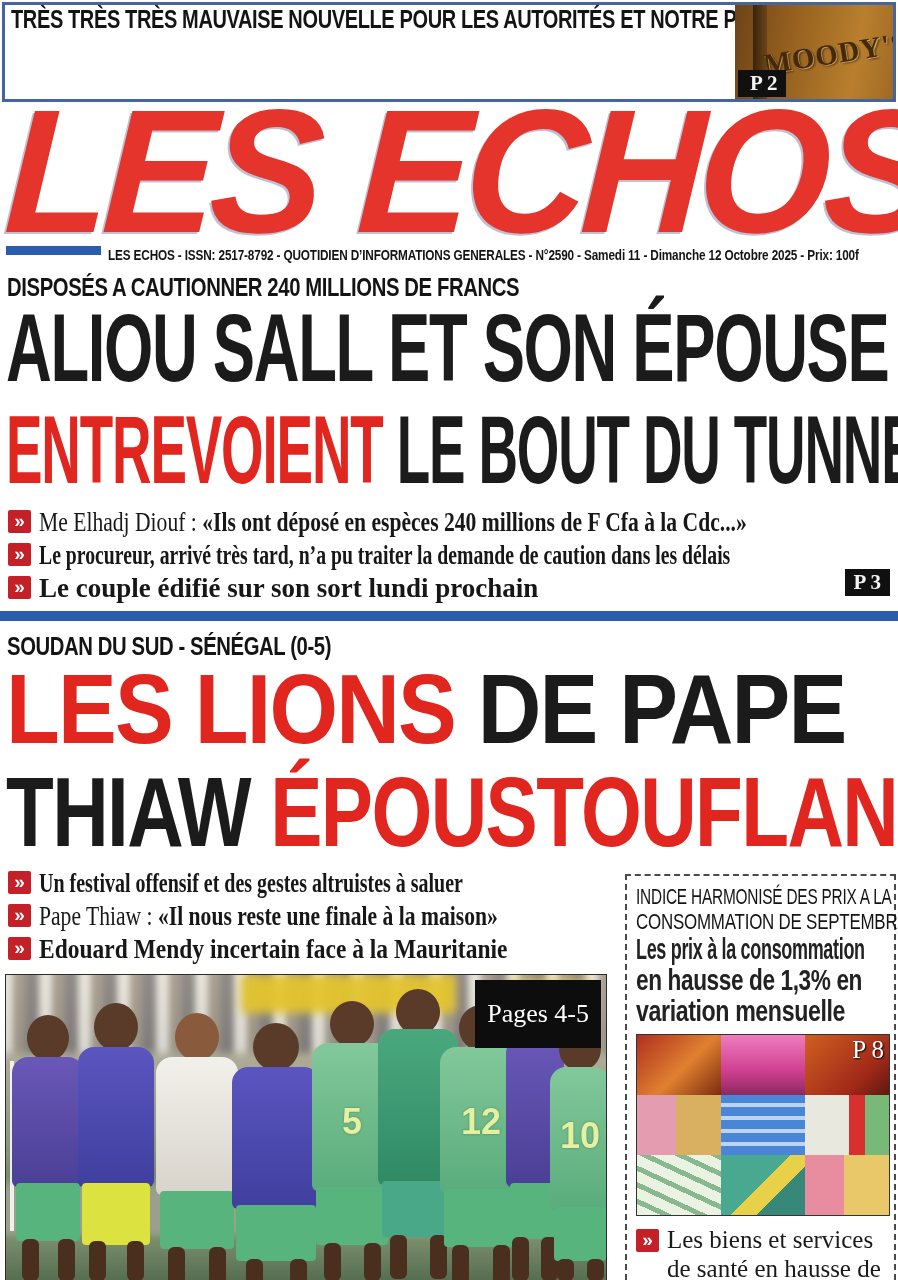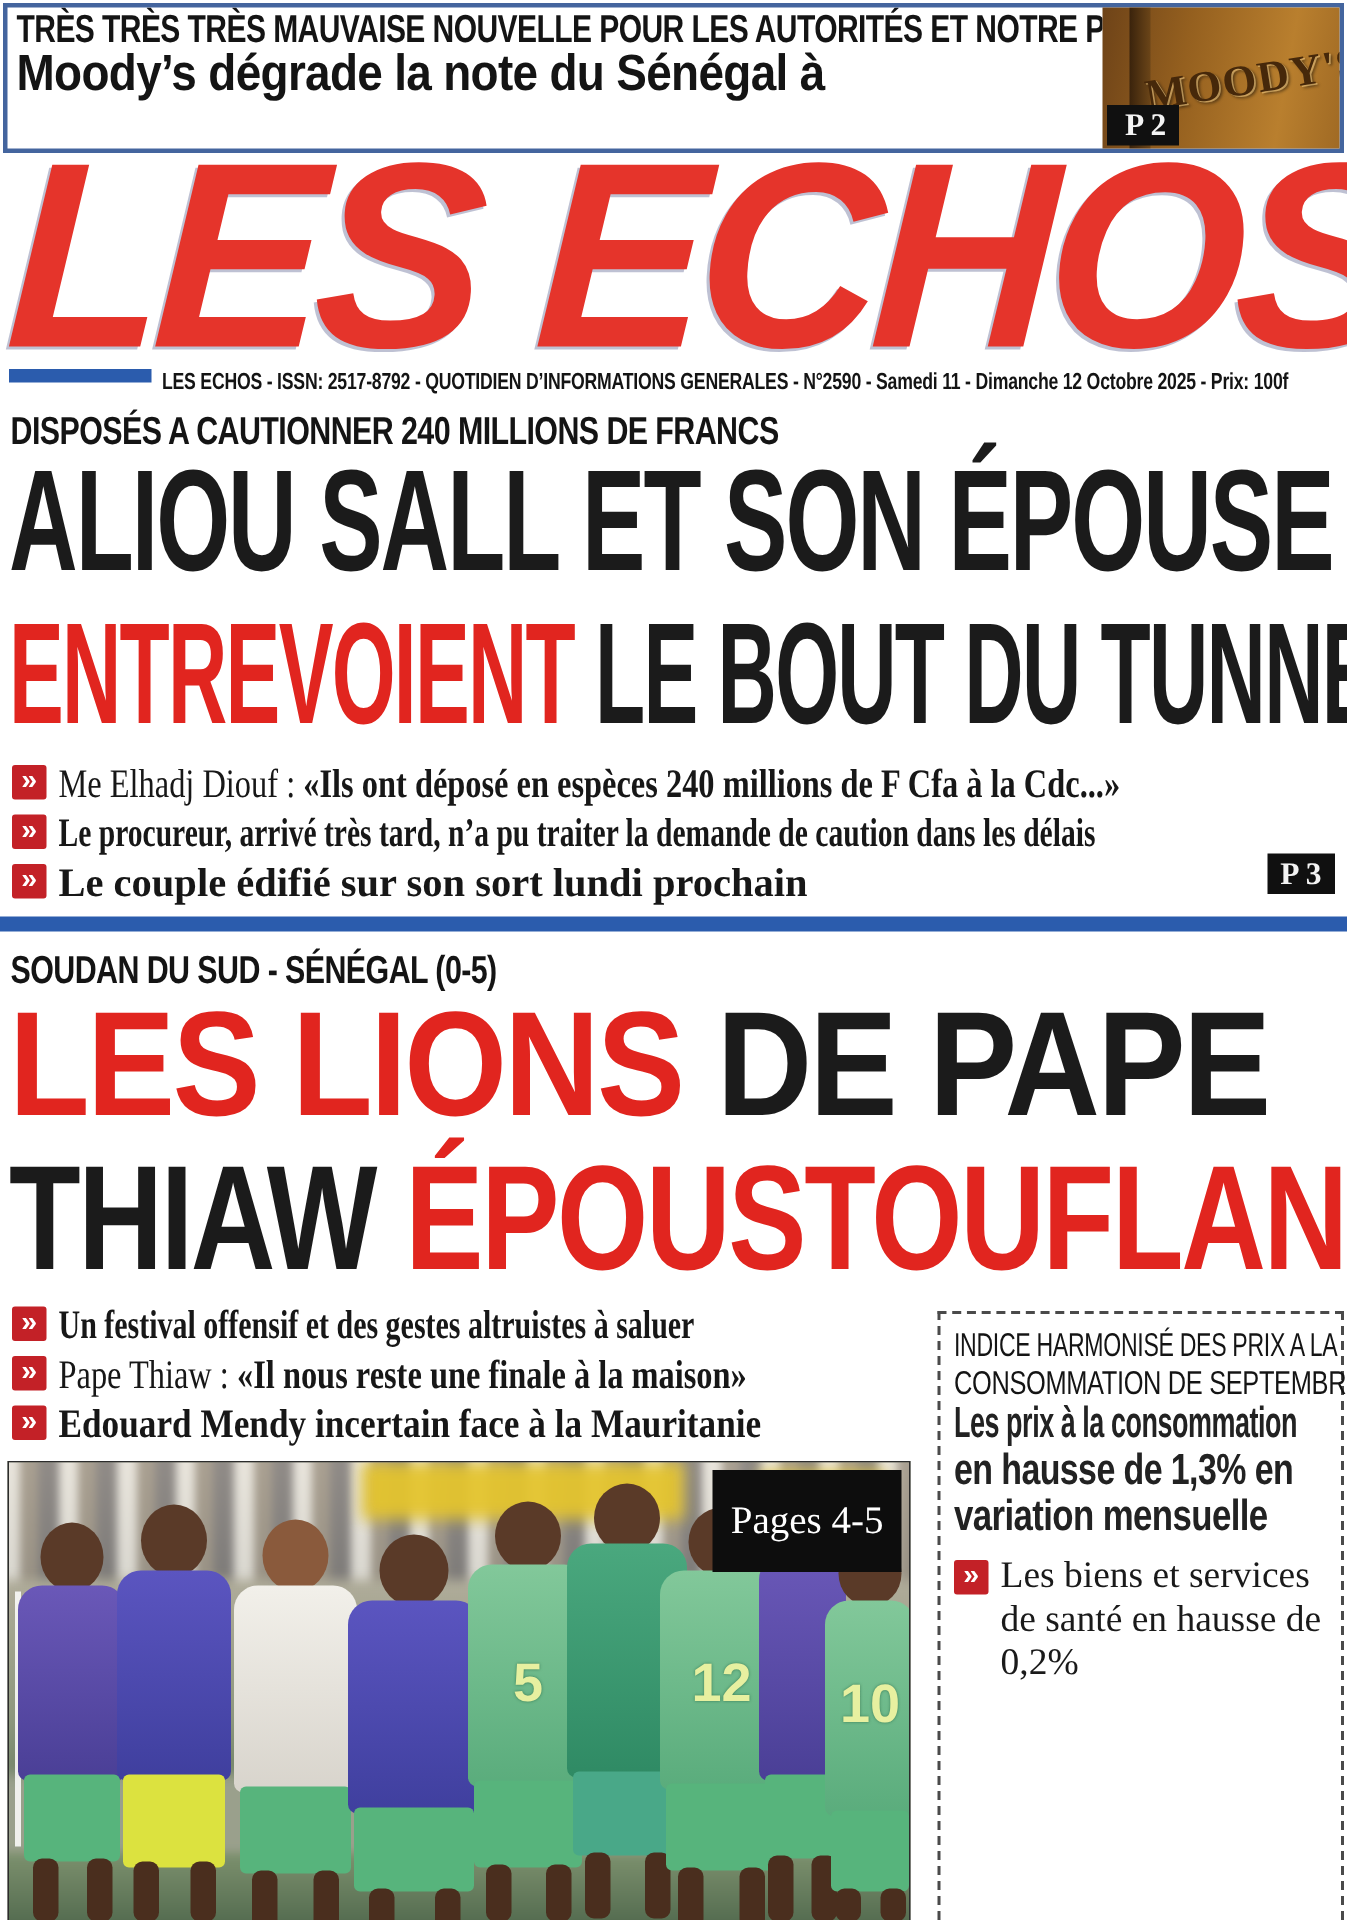--- a/index.html
+++ b/index.html
@@ -130,21 +130,20 @@
   .sb-btext{font-family:"Liberation Serif",serif;font-size:25px;line-height:29px;color:#1a1a1a;}
 </style>
 </head>
 <body>
 
 <div class="page">
 
   <header class="top-banner">
     <div class="banner-text">
       <div class="banner-kicker"><span class="cond sx77">TRÈS TRÈS TRÈS MAUVAISE NOUVELLE POUR LES AUTORITÉS ET NOTRE PAYS</span></div>
-      <div class="banner-headline"><span class="cond sx90">Moody’s dégrade la note du Sénégal à</span></div>
     </div>
     <div class="moodys">
       <span class="moodys-word">MOODY'S</span>
       <span class="pbadge">P 2</span>
     </div>
   </header>
 
   <div class="masthead">
     <span class="masthead-word">LES ECHOS</span>
   </div>
@@ -295,20 +294,32 @@
     <span class="pages-badge">Pages 4-5</span>
   </div>
 
   <aside class="sidebar">
     <div class="sb-kicker"><span class="cond sx70">INDICE HARMONISÉ DES PRIX A LA</span></div>
     <div class="sb-kicker"><span class="cond sx77">CONSOMMATION DE SEPTEMBRE</span></div>
     <div class="sb-headline"><span class="cond sx62">Les prix à la consommation</span></div>
     <div class="sb-headline"><span class="cond sx78">en hausse de 1,3% en</span></div>
     <div class="sb-headline"><span class="cond sx80">variation mensuelle</span></div>
 
+    <div class="sb-photo">
+      <div class="c1"></div>
+      <div class="c2"></div>
+      <div class="c3"></div>
+      <div class="c4"></div>
+      <div class="c5"></div>
+      <div class="c6"></div>
+      <div class="c7"></div>
+      <div class="c8"></div>
+      <div class="c9"></div>
+      <span class="p8badge">P 8</span>
+    </div>
 
     <div class="sb-bullet">
       <span class="bmark">»</span>
       <span class="sb-btext">Les biens et services de santé en hausse de 0,2%</span>
     </div>
   </aside>
 
 </div>
 
 </body></html>

